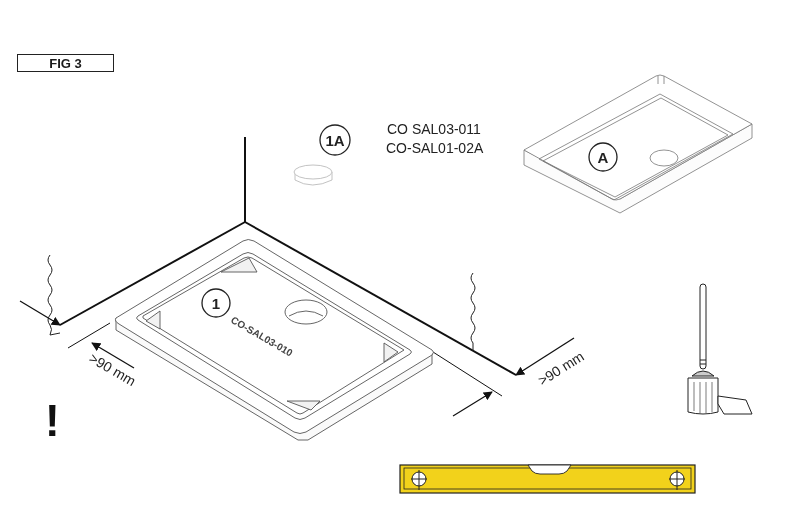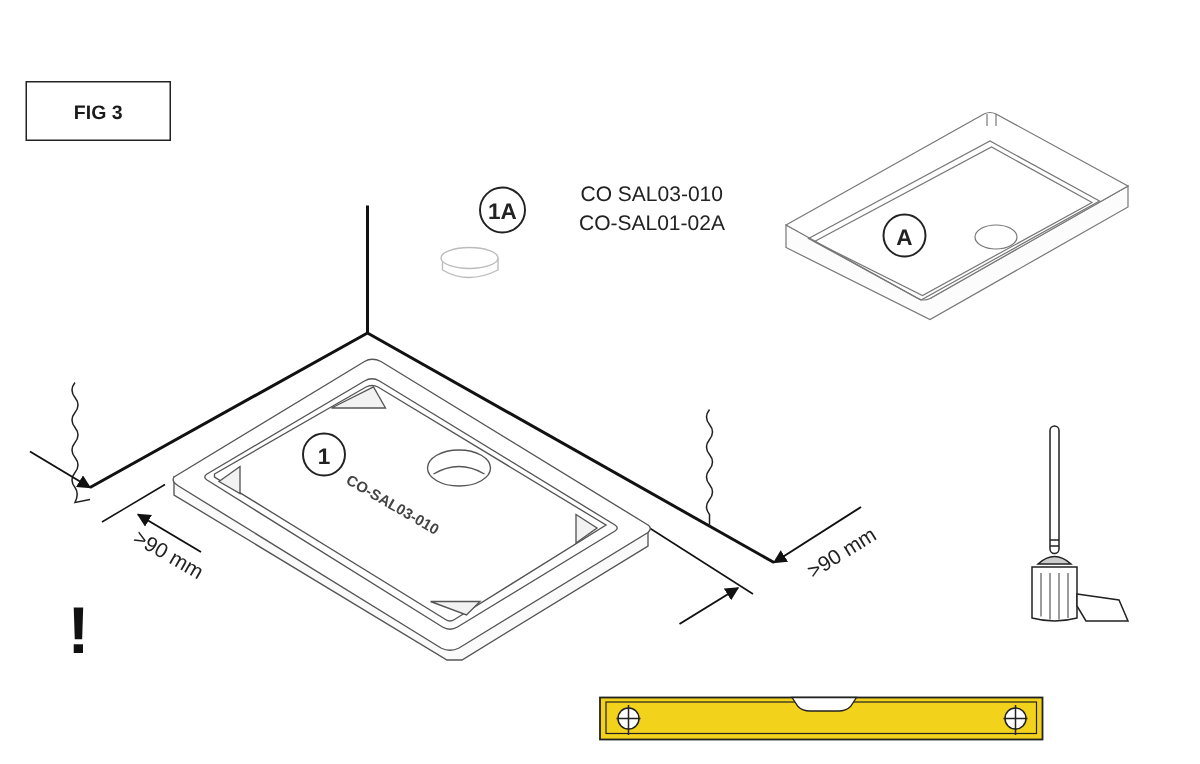--- a/index.html
+++ b/index.html
@@ -1,35 +1,35 @@
 <!DOCTYPE html>
 <html><head>
 <meta charset="utf-8">
 <style>
   html, body { margin: 0; padding: 0; background: #ffffff; }
   body { width: 800px; height: 509px; position: relative; overflow: hidden;
          font-family: "Liberation Sans", sans-serif; color: #1a1a1a; }
-  .fig-label { position: absolute; left: 17px; top: 54px; width: 97px; height: 40px;
+  .fig-label { position: absolute; left: 17px; top: 54px; width: 97px; height: 18px;
                border: 1.5px solid #222; box-sizing: border-box; display: flex;
                align-items: center; justify-content: center; font-weight: bold; font-size: 13px; }
   .part-code { position: absolute; font-size: 14px; color: #222; }
   #code1 { left: 387px; top: 121px; }
   #code2 { left: 386px; top: 140px; }
   .warn { position: absolute; left: 45px; top: 399px; font-size: 44px; font-weight: bold;
           font-family: "Liberation Sans", sans-serif; color: #111; line-height: 1; }
   svg.art { position: absolute; left: 0; top: 0; }
   .dim-text { font-family: "Liberation Sans", sans-serif; font-size: 14px; fill: #222; }
   .callout-text { font-family: "Liberation Sans", sans-serif; font-weight: bold; fill: #222; }
   .engrave { font-family: "Liberation Sans", sans-serif; font-weight: bold; font-size: 10px; fill: #444; }
 </style>
 </head>
 <body>
 
 <div class="fig-label">FIG 3</div>
-<div class="part-code" id="code1">CO SAL03-010</div>
+<div class="part-code" id="code1">CO SAL03-011</div>
 <div class="part-code" id="code2">CO-SAL01-02A</div>
 <div class="warn">!</div>
 
 <svg class="art" width="800" height="509" viewBox="0 0 800 509">
   <defs>
     <marker id="arrow" viewBox="0 0 10 10" refX="9" refY="5" markerWidth="7" markerHeight="7" orient="auto-start-reverse">
       <path d="M0,0 L10,5 L0,10 z" fill="#111"></path>
     </marker>
   </defs>
 

